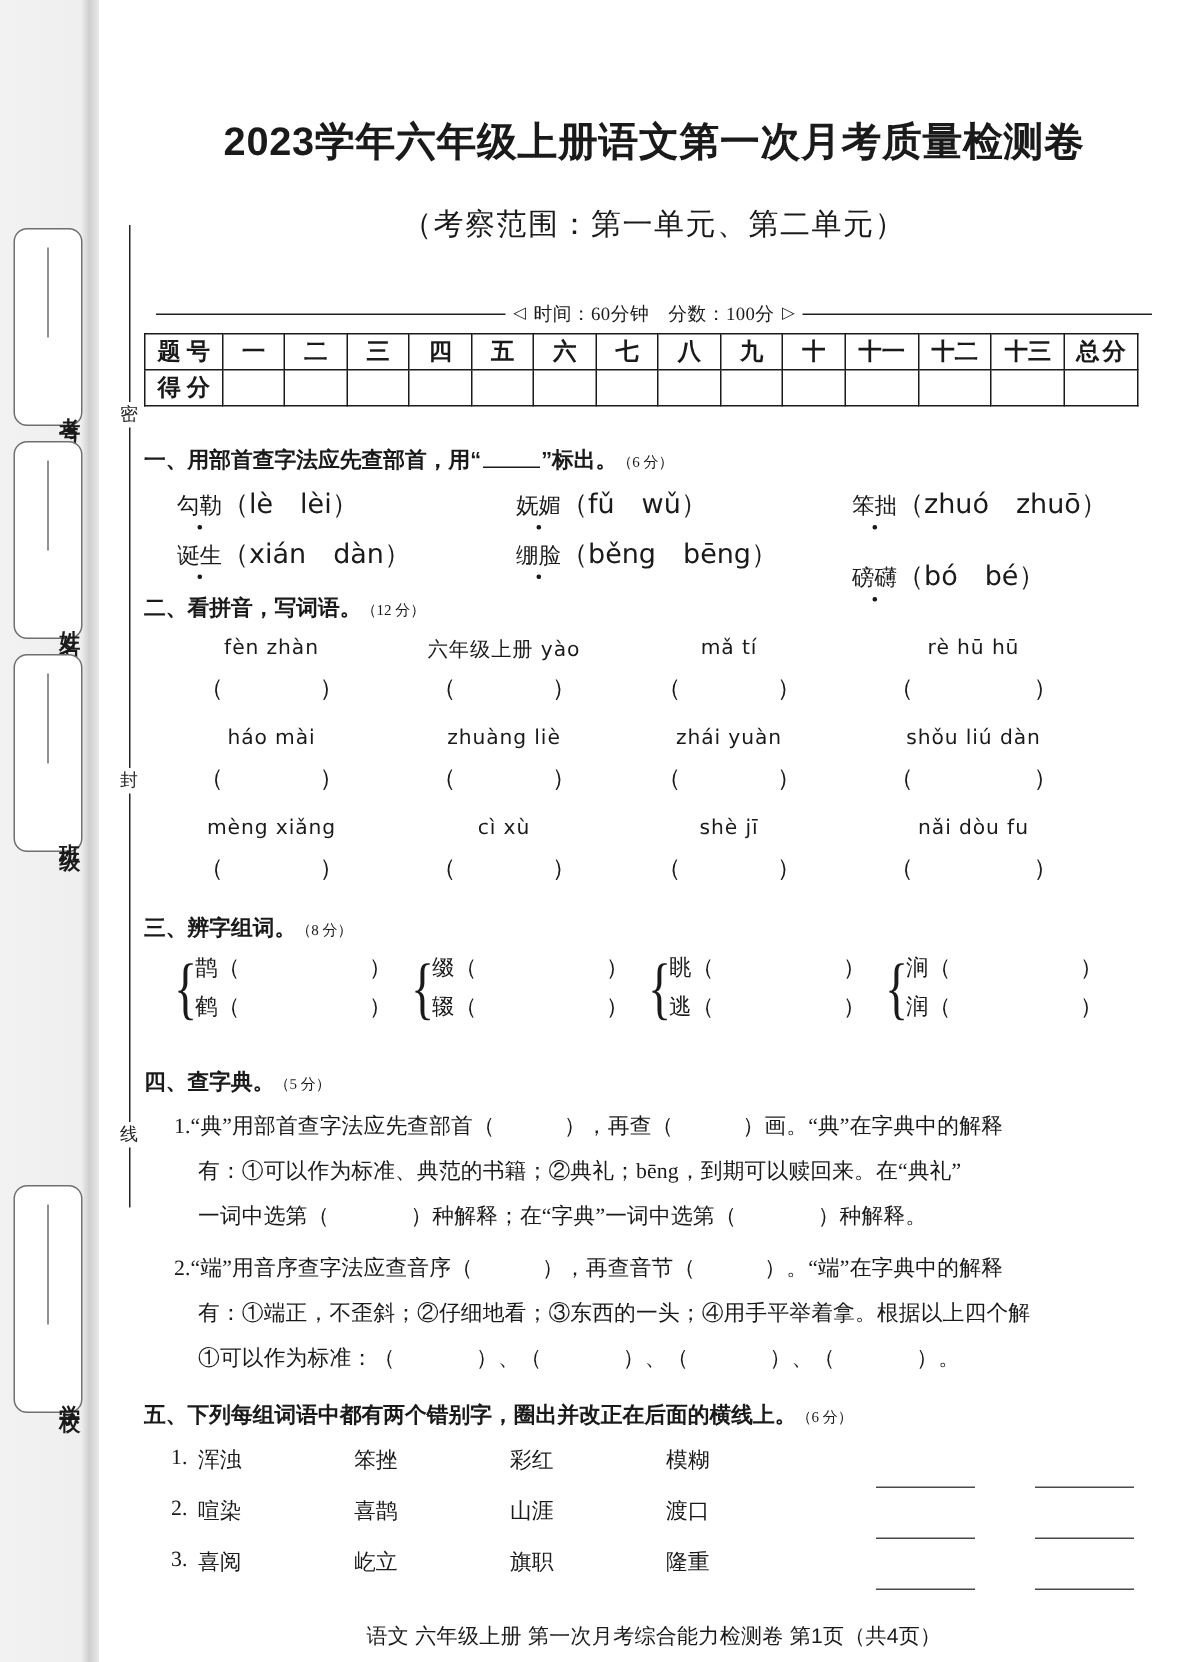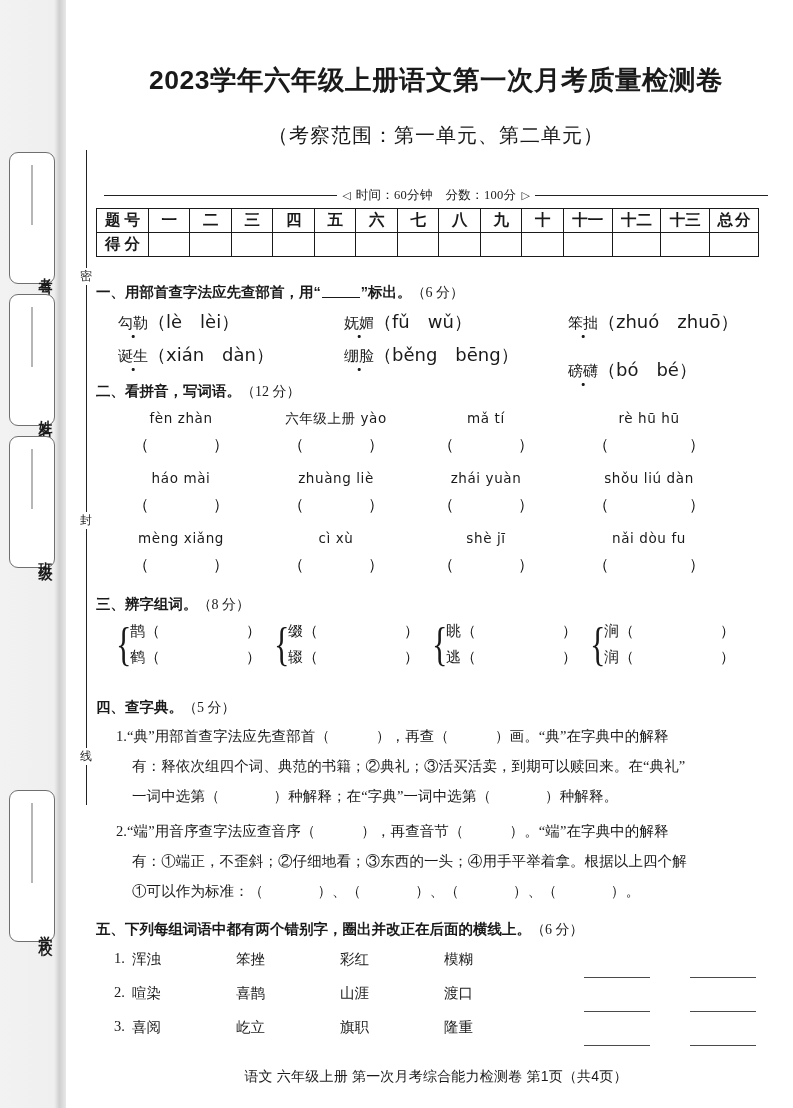--- a/index.html
+++ b/index.html
@@ -37,21 +37,21 @@
     position: absolute; left: 86px; top: 150px; height: 655px;
     width: 0; border-left: 1.2px solid #222;
   }
   .seal-char {
     position: absolute; left: 76px; width: 20px; text-align: center;
     font-size: 12px; background: #fff; color: #222;
     font-family: "Liberation Serif", serif;
   }
 
   
-  #content { position: absolute; left: 96px; top: 0; width: 680px; height: 784px; }
+  #content { position: absolute; left: 96px; top: 14px; width: 680px; height: 784px; }
 
   #paper-title {
     position: absolute; left: 0; top: 62px; width: 680px; text-align: center;
     font-size: 26.5px; font-weight: bold; letter-spacing: .5px;
     font-family: "Liberation Sans", sans-serif;
   }
   #paper-subtitle {
     position: absolute; left: 0; top: 122px; width: 680px; text-align: center;
     font-size: 20px; letter-spacing: 1px;
   }
@@ -78,21 +78,21 @@
   #score-table td.rowhead { width: 50px; letter-spacing: 4px; text-indent: 4px; }
   #score-table td.c-narrow { width: 40px; }
   #score-table td.c-wide { width: 47px; }
   #score-table td.c-total { width: 47px; letter-spacing: 2px; text-indent: 2px; }
 
   
   .q-head {
     position: absolute; left: 0; font-size: 14.5px; font-weight: bold;
     white-space: nowrap; font-family: "Liberation Sans", sans-serif;
   }
-  .q-head .pts { font-weight: normal; font-size: 14px; font-family: "Liberation Serif", serif; }
+  .q-head .pts { font-weight: normal; font-size: 10px; font-family: "Liberation Serif", serif; }
   .q-head .ul-gap {
     display: inline-block; width: 38px; border-bottom: 1.4px solid #1a1a1a;
     vertical-align: -1px; margin: 0 1px;
   }
 
   
   .s1-cell { position: absolute; font-size: 15px; white-space: nowrap; }
   .s1-cell .han { position: relative; font-family: "Liberation Serif", serif; }
   .s1-cell .dotted::after {
     content: ""; position: absolute; left: 50%; bottom: -7px;
@@ -306,21 +306,21 @@
       <div class="bline" style="top:26px;"><span>润（</span><span class="close"></span><span>）</span></div>
     </div>
 
     <div class="q-head" style="top:698px;">
       <span>四、</span><span>查字典。</span><span class="pts">（5 分）</span>
     </div>
 
     <div class="body-line" style="left:20px;top:727px;">
       <span>1.“典”用部首查字法应先查部首（</span><span class="gap-s"></span><span>），再查（</span><span class="gap-s"></span><span>）画。“典”在字典中的解释</span>
     </div>
-    <div class="body-line" style="left:36px;top:757px;">有：释依次组四个词、典范的书籍；②典礼；③活买活卖，到期可以赎回来。在“典礼”</div>
+    <div class="body-line" style="left:36px;top:757px;">有：①可以作为标准、典范的书籍；②典礼；bēng，到期可以赎回来。在“典礼”</div>
     <div class="body-line" style="left:36px;top:787px;">
       <span>一词中选第（</span><span class="gap-m"></span><span>）种解释；在“字典”一词中选第（</span><span class="gap-m"></span><span>）种解释。</span>
     </div>
 
     <div class="body-line" style="left:20px;top:822px;">
       <span>2.“端”用音序查字法应查音序（</span><span class="gap-s"></span><span>），再查音节（</span><span class="gap-s"></span><span>）。“端”在字典中的解释</span>
     </div>
     <div class="body-line" style="left:36px;top:852px;">有：①端正，不歪斜；②仔细地看；③东西的一头；④用手平举着拿。根据以上四个解</div>
     <div class="body-line" style="left:36px;top:882px;">
       <span>①可以作为标准：（</span><span class="gap-m"></span><span>）、（</span><span class="gap-m"></span><span>）、（</span><span class="gap-m"></span><span>）、（</span><span class="gap-m"></span><span>）。</span>

